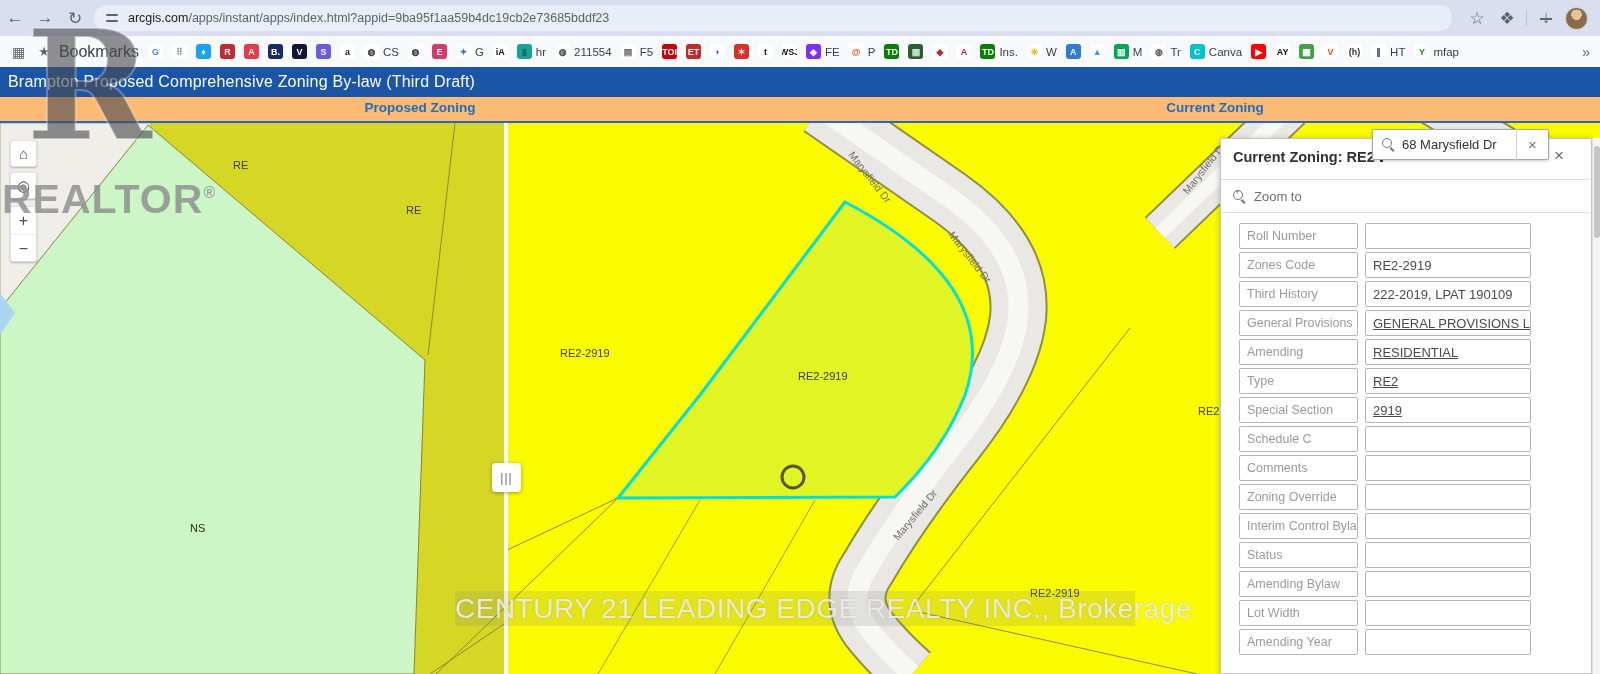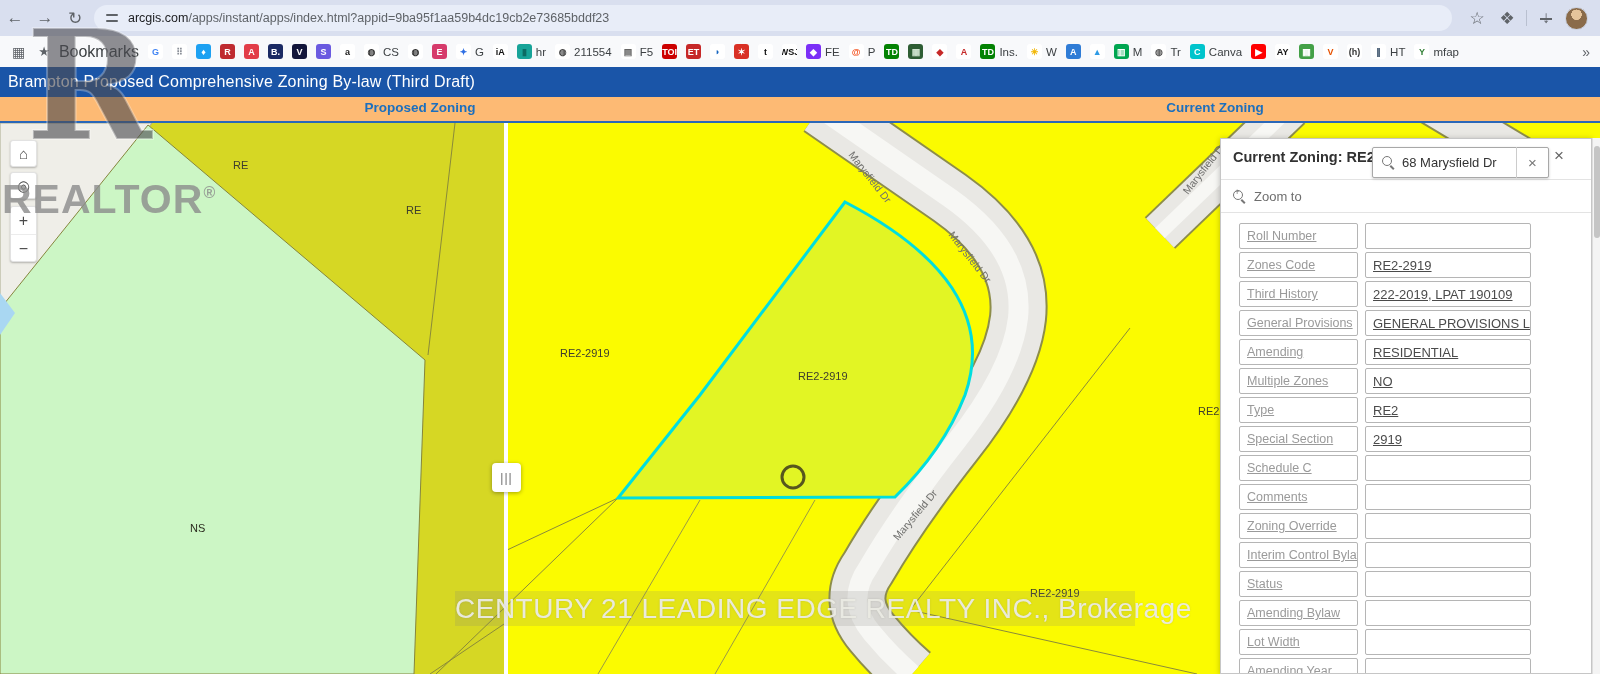--- a/index.html
+++ b/index.html
@@ -87,33 +87,33 @@
   .mag { position:relative; width:13px; height:13px; display:inline-block; flex:0 0 auto;}
   .mag::before { content:""; position:absolute; left:0; top:0; width:8px; height:8px;
     border:1.5px solid #777; border-radius:50%; }
   .mag::after { content:""; position:absolute; left:9px; top:9px; width:5px; height:1.5px;
     background:#777; transform:rotate(45deg); transform-origin:0 0; }
   .mag .plus { position:absolute; left:1.5px; top:-3px; font-size:9px; color:#777; font-style:normal; }
   .prows { position:absolute; left:0; top:84px; width:372px; }
   .prow { position:relative; height:26px; margin-bottom:3px; }
   .pcell { position:absolute; top:0; height:26px; border:1px solid #b5b5b5; border-radius:2px;
     background:#fff; font-size:12.5px; display:flex; align-items:center; padding:0 7px;
-    white-space:nowrap; overflow:hidden;text-decoration:underline; }
+    white-space:nowrap; overflow:hidden; }
   .plabel { left:18px; width:119px; color:#9a9a9a; }
   .pvalue { left:144px; width:166px; color:#4b4b4b; font-size:13px; }
   .pvalue.link { text-decoration:underline; cursor:pointer; }
   .scrollbar { position:absolute; left:1592px; top:15px; width:8px; height:536px; background:#f4f4f4;
     border-left:1px solid #ddd; z-index:10; }
   .scroll-thumb { position:absolute; left:1px; top:8px; width:6px; height:92px; background:#c5c5c5;
     border-radius:3px; cursor:pointer; }
   .panel-close { position:absolute; left:1554px; top:23px; z-index:12; color:#666; font-size:17px;
     cursor:pointer; }
 
   
-  .searchbox { position:absolute; left:1372px; top:24px; width:177px; height:31px; background:#fff;
+  .searchbox { position:absolute; left:1372px; top:6px; width:177px; height:31px; background:#fff;
     border:1px solid #a8a8a8; border-radius:2px; box-shadow:0 1px 3px rgba(0,0,0,.2); z-index:12;
     display:flex; align-items:center; }
   .searchbox .mag { margin:0 7px 0 9px; }
   .search-input { flex:1 1 auto; border:none; outline:none; font-size:13px; color:#333; min-width:0;
     font-family:"Liberation Sans", sans-serif; }
   .search-clear { width:32px; height:31px; border-left:1px solid #ccc; display:flex; align-items:center;
     justify-content:center; color:#777; font-size:15px; cursor:pointer; flex:0 0 auto; }
 </style>
 </head>
 <body>
@@ -459,24 +459,20 @@
   <div class="prow">
     <div class="pcell plabel">General Provisions</div>
     <div class="pcell pvalue link">GENERAL PROVISIONS LINK</div>
   </div>
 
   <div class="prow">
     <div class="pcell plabel">Amending</div>
     <div class="pcell pvalue link">RESIDENTIAL</div>
   </div>
 
-  <div class="prow">
-    <div class="pcell plabel">Multiple Zones</div>
-    <div class="pcell pvalue">NO</div>
-  </div>
 
   <div class="prow">
     <div class="pcell plabel">Type</div>
     <div class="pcell pvalue link">RE2</div>
   </div>
 
   <div class="prow">
     <div class="pcell plabel">Special Section</div>
     <div class="pcell pvalue link">2919</div>
   </div>

